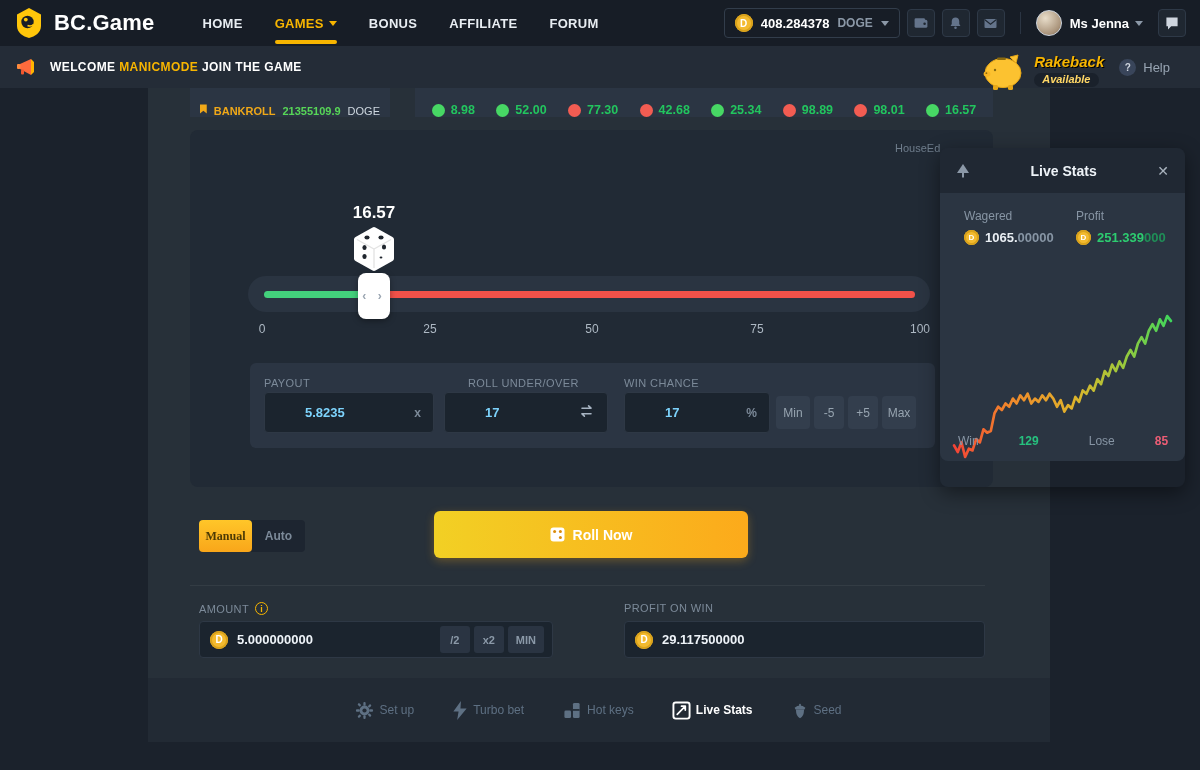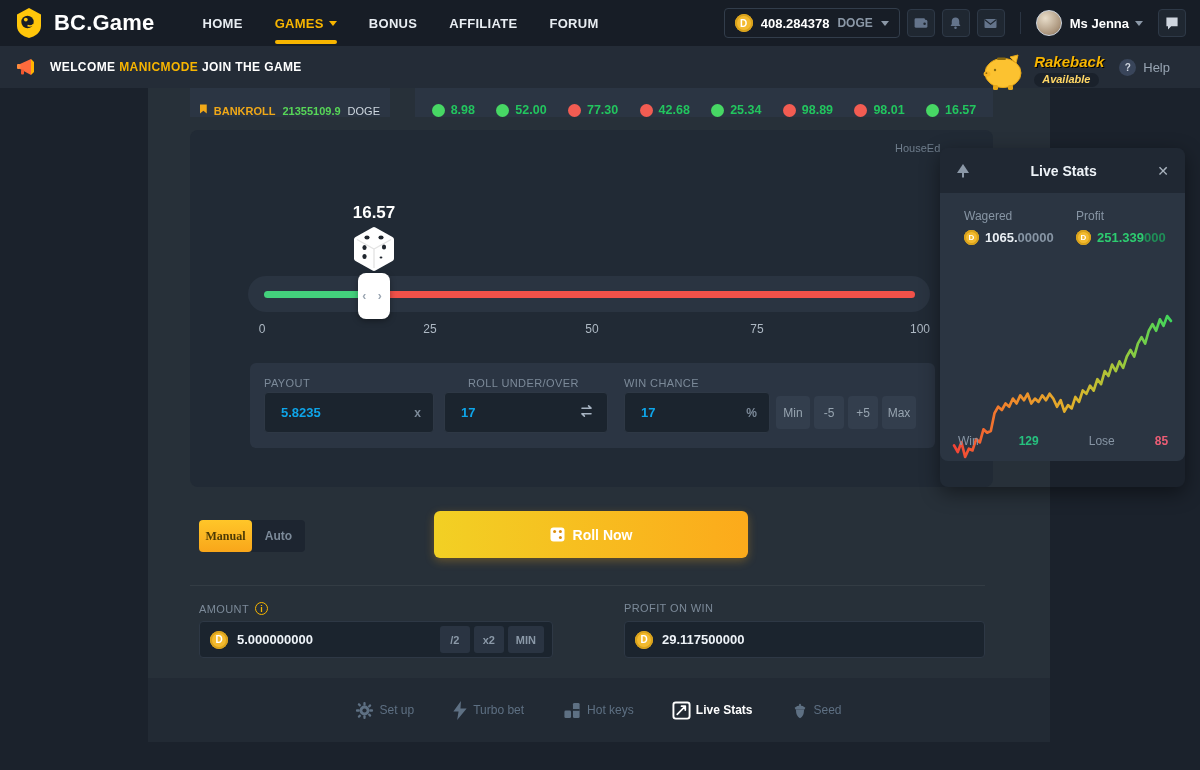--- a/index.html
+++ b/index.html
@@ -65,21 +65,21 @@
   .seg { position:absolute; top:291px; height:7px; border-radius:3.5px; }
   .seg.green { left:264px; width:110px; background:#43d17c; }
   .seg.red { left:372px; width:543px; background:#f25149; }
   .handle { position:absolute; left:358px; top:273px; width:32px; height:46px; background:#fff; border-radius:8px; box-shadow:0 2px 6px rgba(0,0,0,.35); display:flex; align-items:center; justify-content:center; color:#9aa5b1; font-size:12px; font-weight:bold; letter-spacing:4px; cursor:grab; z-index:3; }
   .dice-slider { position:absolute; left:351px; top:226px; z-index:4; }
   .scale { position:absolute; top:322px; color:#aeb9c4; font-size:12px; transform:translateX(-50%); }
 
   .controls-strip { position:absolute; left:250px; top:363px; width:685px; height:85px; background:#2b3543; border-radius:6px; }
   .ctl-label { position:absolute; top:377px; color:#7c8a99; font-size:11px; letter-spacing:.4px; }
   .field { position:absolute; top:392px; height:41px; background:#1b242e; border:1px solid #2e3845; border-radius:4px; display:flex; align-items:center; padding:0 12px 0 16px; }
-  .field-value { color:#0ea5e9; font-size:13px; font-weight:bold; }
+  .field-value { color:#7dd3fc; font-size:13px; font-weight:bold;margin-left:24px; }
   .field-suffix { margin-left:auto; color:#7c8a99; font-size:12px; font-weight:bold; }
   .chance-btn { position:absolute; top:396px; height:33px; background:#333e4d; border:none; border-radius:4px; color:#97a4b0; font-size:12px; font-family:inherit; cursor:pointer; }
 
   
   .mode-toggle { position:absolute; left:199px; top:520px; height:32px; background:#1d2530; border-radius:4px; display:flex; padding:0; }
   .mode-btn { width:53px; height:32px; border:none; border-radius:4px; font-size:12px; font-weight:bold; font-family:inherit; cursor:pointer; background:transparent; color:#7c8a99; }
   .mode-btn.active { background:linear-gradient(180deg,#ffc629,#f9a61a); color:#4c3a05;font-family:Liberation Serif, serif; }
   .roll-now { position:absolute; left:434px; top:511px; width:314px; height:47px; border:none; border-radius:6px; background:linear-gradient(90deg,#f2d024,#fcaa1b); color:#fff; font-size:14px; font-weight:bold; font-family:inherit; display:flex; align-items:center; justify-content:center; gap:8px; cursor:pointer; box-shadow:0 3px 10px rgba(249,168,26,.3); }
 
   .divider { position:absolute; left:190px; top:585px; width:795px; height:1px; background:rgba(255,255,255,.06); }

